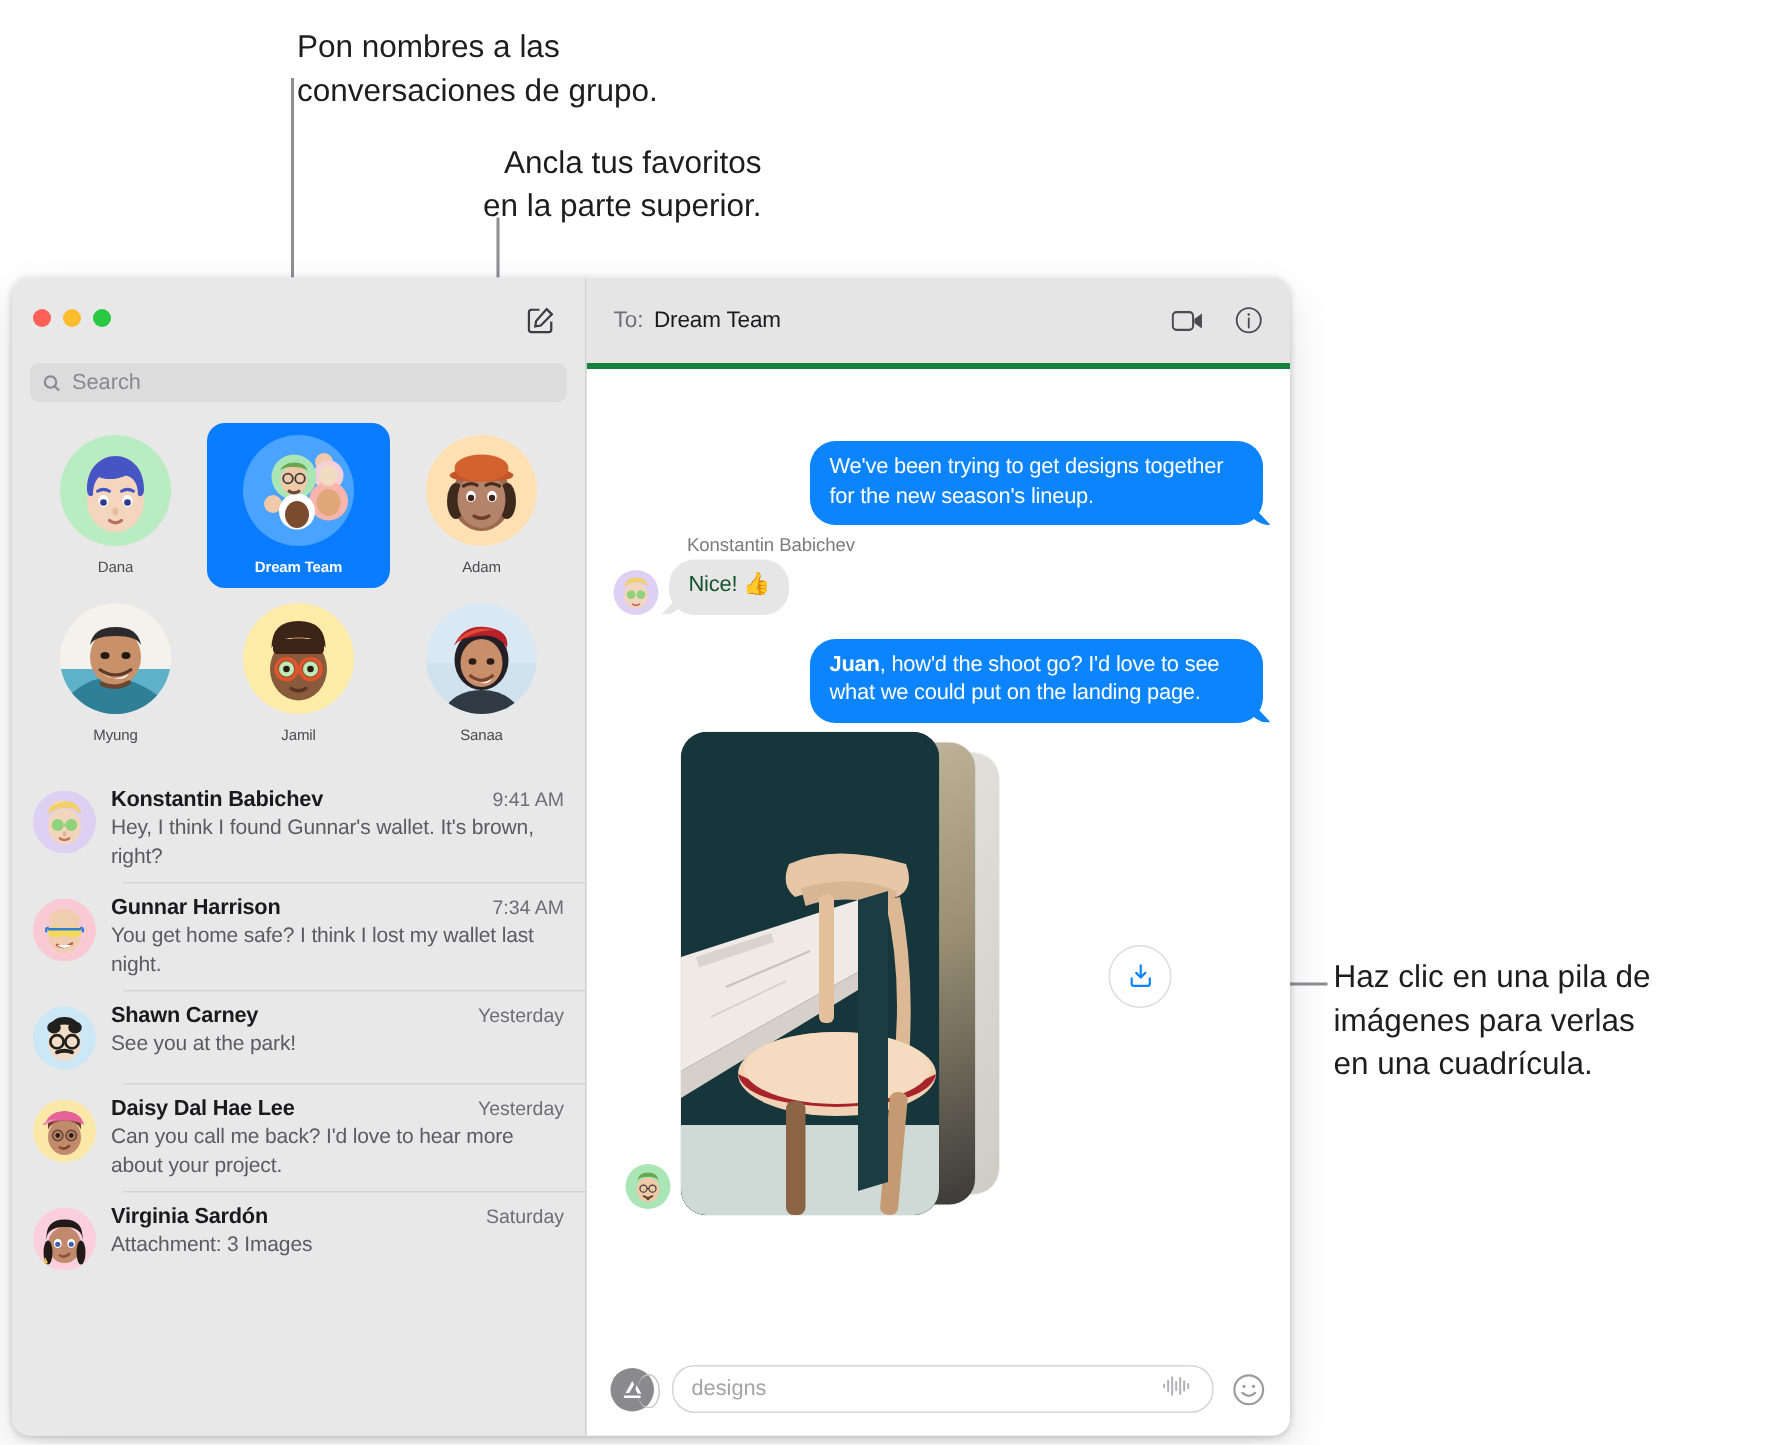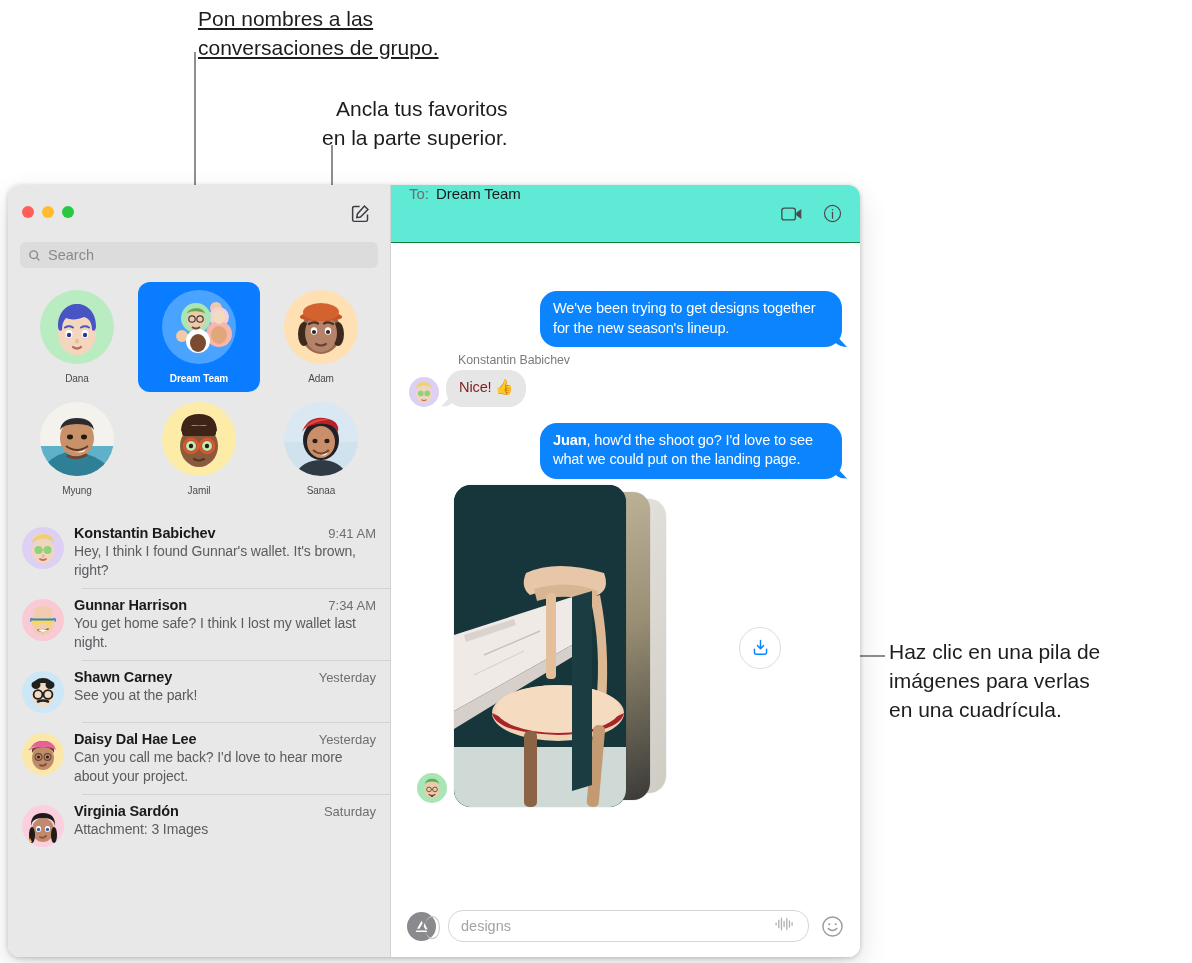--- a/index.html
+++ b/index.html
@@ -16,21 +16,21 @@
 
   
   .callout {
     position: absolute;
     color: #1d1d1f;
     font-size: 21px;
     line-height: 29px;
     white-space: pre-line;
     font-family: "Liberation Sans", sans-serif;
   }
-  .callout-1 { left: 198px; top: 4px; text-decoration: underline; }
+  .callout-1 { left: 198px; top: 17px; }
   .callout-2 { left: 322px; top: 94px; text-align: right; }
   .callout-3 { left: 889px; top: 637px; }
 
   .leader { position: absolute; background: #8e8e93; }
   .leader-v { width: 1.6px; }
   .leader-h { height: 1.6px; }
 
   
   .window {
     position: absolute;
@@ -182,23 +182,24 @@
     flex: 1;
     display: flex;
     flex-direction: column;
     background: #ffffff;
     min-width: 0;
   }
   .thread-header {
     height: 57px;
     flex: none;
     display: flex;
+    align-items: center;
     padding: 0 18px;
-    border-bottom: 1px solid #15803d;
-    background: #5eead4;
+    border-bottom: 4px solid #15803d;
+    background: #e5e5e5;
   }
   .to-label { font-size: 15px; color: #6e6e73; margin-right: 7px; }
   .to-name { font-size: 15px; color: #1a1a1c; font-weight: 500; letter-spacing: -0.1px; }
   .header-actions { margin-left: auto; display: flex; align-items: center; gap: 20px; }
   .hdr-btn { cursor: pointer; display: flex; align-items: center; }
 
   .messages {
     flex: 1;
     position: relative;
     padding: 14px 18px 6px 18px;
@@ -212,21 +213,21 @@
   .bubble {
     max-width: 276px;
     border-radius: 17px;
     padding: 8px 13px 9px 13px;
     font-size: 14.6px;
     line-height: 19.5px;
     letter-spacing: -0.15px;
     position: relative;
   }
   .bubble.out { background: #0b84fe; color: #ffffff; }
-  .bubble.in  { background: #e6e6e6; color: #7f1d1d; }
+  .bubble.in  { background: #e6e6e6; color: #14532d; }
   .bubble.out::after {
     content: "";
     position: absolute;
     right: -5px; bottom: 0;
     width: 16px; height: 17px;
     background: #0b84fe;
     border-bottom-left-radius: 16px 14px;
     clip-path: polygon(0 0, 100% 100%, 0 100%);
   }
   .bubble.in::after {

